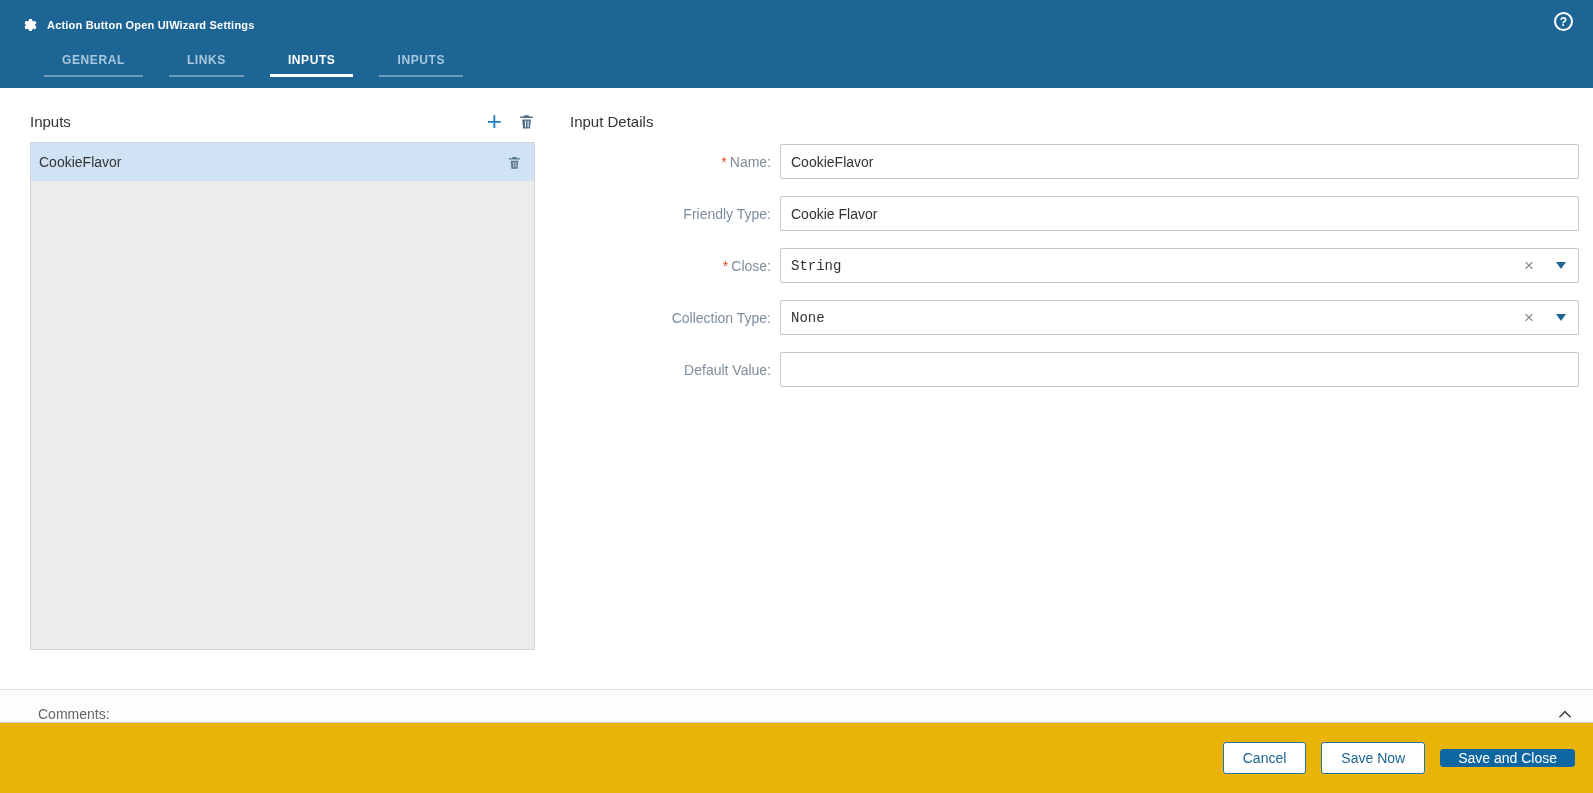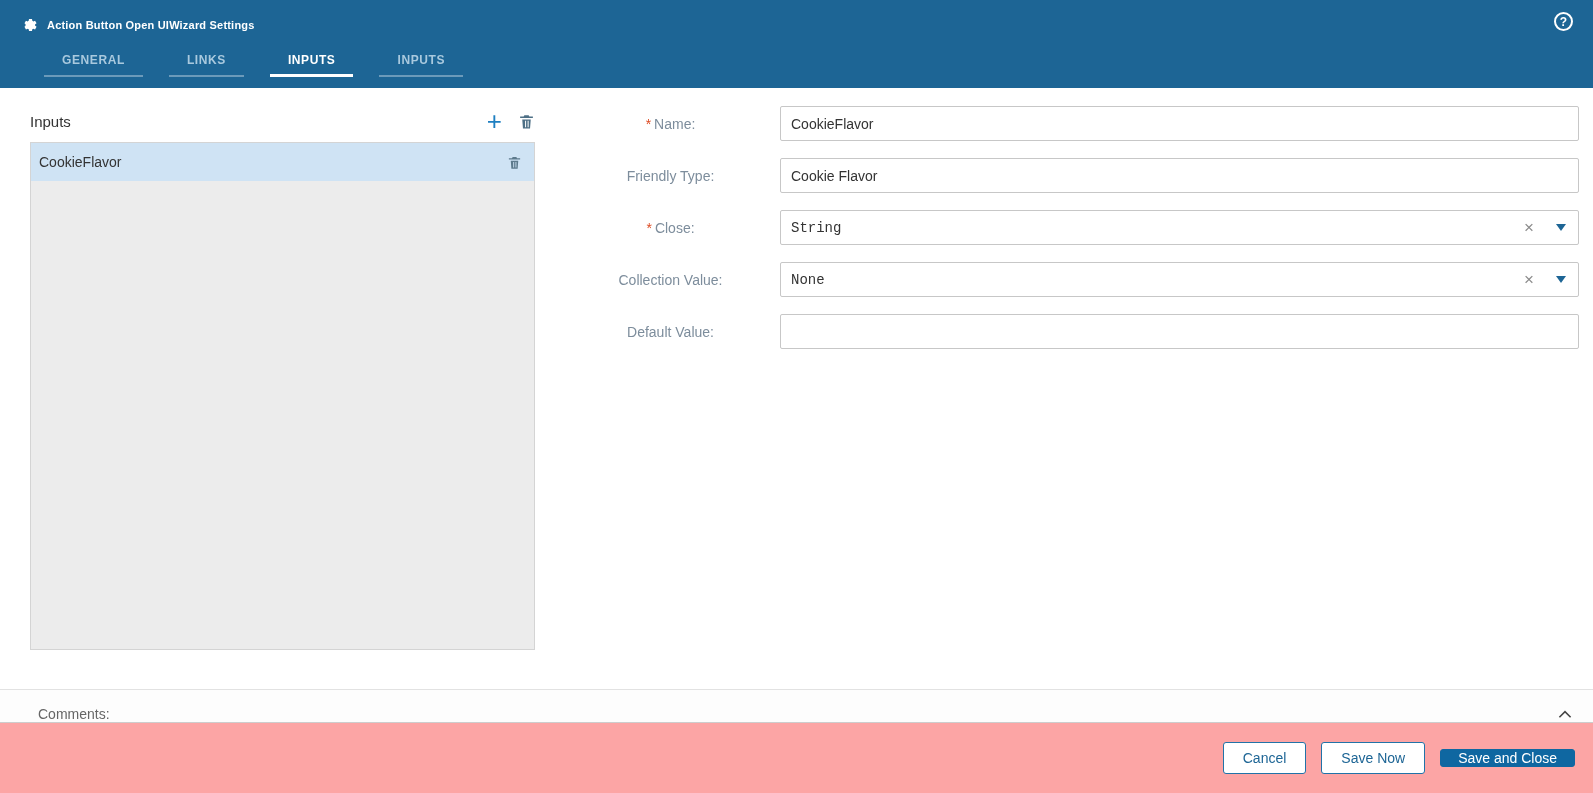--- a/index.html
+++ b/index.html
@@ -31,41 +31,41 @@
   .trash-top svg { width: 17px; height: 17px; fill: #4d6f85; }
   .inputs-list { height: 508px; background: #ececec; border: 1px solid #d4d4d4; overflow-y: auto; }
   .list-item { height: 38px; display: flex; align-items: center; padding: 0 12px 0 8px; font-size: 14px; color: #333; cursor: pointer; }
   .list-item.selected { background: #cfe3f4; }
   .list-item .item-label { flex: 1; }
   .row-trash svg { width: 15px; height: 15px; fill: #5d7a8c; }
 
   .right-panel { flex: 1 1 auto; margin-left: 35px; display: flex; flex-direction: column; }
   .right-head { height: 30px; margin-bottom: 8px; display: flex; align-items: center; }
   .form-row { display: flex; align-items: center; margin-bottom: 17px; }
-  .form-label { width: 210px; flex: 0 0 auto; text-align: center; padding-right: 9px; font-size: 14px; color: #7d8d9c; }
+  .form-label { width: 210px; flex: 0 0 auto; text-align: right; padding-right: 9px; font-size: 14px; color: #7d8d9c; }
   .req { color: #dd4a22; margin-right: 3px; font-size: 14px; }
   .field-wrap { flex: 1 1 auto; }
   .text-input { width: 100%; height: 35px; border: 1px solid #c7c7c7; border-radius: 2px; font-family: "Liberation Sans", sans-serif;
                 font-size: 14px; color: #333; padding: 0 10px; background: #fff; outline: none; }
   .select-box { width: 100%; height: 35px; border: 1px solid #c7c7c7; border-radius: 2px; background: #fff; display: flex;
                 align-items: center; padding: 0 12px 0 10px; cursor: pointer; }
   .select-value { flex: 1; font-size: 14px; color: #333; font-family: Liberation Mono, monospace; }
   .clear-x { color: #8c8c8c; font-size: 17px; margin-right: 22px; line-height: 1; cursor: pointer; }
   .caret-down { width: 0; height: 0; border-left: 5px solid transparent; border-right: 5px solid transparent;
                 border-top: 7px solid #1d6595; cursor: pointer; }
 
   
   .comments-bar { flex: 0 0 34px; border-top: 1px solid #e2e2e2; border-bottom: 1px solid #cdcdcd; background: #fdfdfd;
                   display: flex; align-items: center; padding: 16px 20px 0 38px; }
   .comments-label { font-size: 14px; color: #666; flex: 1; }
   .chevron-up { cursor: pointer; display: inline-flex; }
   .chevron-up svg { width: 16px; height: 12px; stroke: #444; stroke-width: 2; fill: none; }
 
   
-  .footer { flex: 0 0 70px; background: #fca5a5; display: flex; align-items: center; justify-content: flex-end;
+  .footer { flex: 0 0 70px; background: #eab308; display: flex; align-items: center; justify-content: flex-end;
             padding-right: 18px; gap: 15px; }
   .btn { font-family: "Liberation Sans", sans-serif; font-size: 14px; border-radius: 3px; padding: 7px 19px; cursor: pointer; }
   .btn-outline { background: #fff; color: #1d6595; border: 1px solid #2173a8; }
   .btn-primary { background: #0f67a1; color: #fff; border: 1px solid #0f67a1; padding: 0 17px; }
 </style>
 </head>
 <body>
 
 <div class="app">
 
@@ -106,20 +106,23 @@
           <span class="icon-btn row-trash">
             <svg viewBox="0 0 24 24">
                 <path d="M9 3h6l1 2h5v2H3V5h5l1-2zm-3 6h12l-1 13H7L6 9zm4 2v9h1.4v-9H10zm3.6 0v9H15v-9h-1.4z"></path>
               </svg>
           </span>
         </div>
       </div>
     </div>
 
     <div class="right-panel">
+      <div class="right-head">
+        <span class="panel-title">Input Details</span>
+      </div>
 
       <div class="form-row">
         <div class="form-label">
           <span class="req">*</span><span>Name:</span>
         </div>
         <div class="field-wrap">
           <input class="text-input" type="text" value="CookieFlavor" style="">
         </div>
       </div>
 
@@ -137,21 +140,21 @@
         <div class="field-wrap">
           <div class="select-box">
             <span class="select-value">String</span>
             <span class="clear-x">×</span>
             <span class="caret-down"></span>
           </div>
         </div>
       </div>
 
       <div class="form-row">
-        <div class="form-label">Collection Value:</div>
+        <div class="form-label">Collection Type:</div>
         <div class="field-wrap">
           <div class="select-box">
             <span class="select-value">None</span>
             <span class="clear-x">×</span>
             <span class="caret-down"></span>
           </div>
         </div>
       </div>
 
       <div class="form-row">

